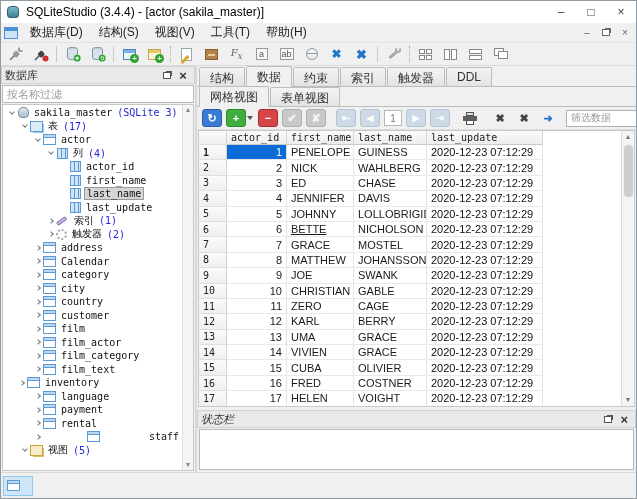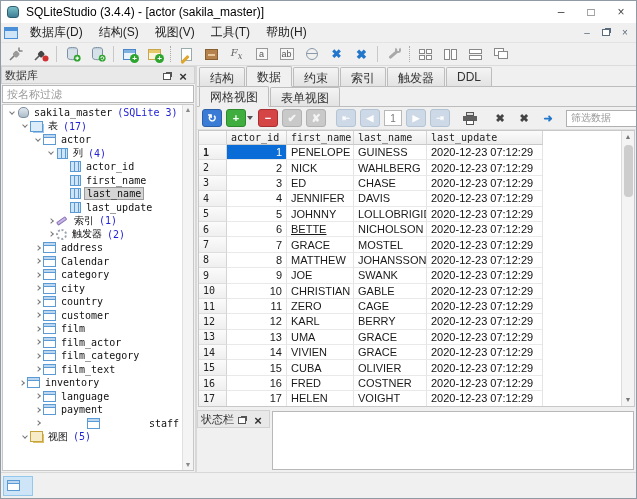--- a/index.html
+++ b/index.html
@@ -69,21 +69,21 @@
   .mdicas{ position:relative; width:14px; height:12px;}
   .mdicas i{ position:absolute; width:10px; height:8px; border:1px solid #888; background:#fff;}
   .mdicas i:first-child{ left:0; top:0;}
   .mdicas i:last-child{ left:4px; top:3px;}
 
   
   .main{ flex:1; display:flex; min-height:0;}
 
   
   .leftdock{ width:196px; flex:0 0 auto; display:flex; flex-direction:column; border-right:2px solid #d8d8d8; background:#f0f0f0;}
-  .dockhdr{ height:18px; background:#e9e9e9; border:1px solid #d2d2d2; display:flex; align-items:flex-end;
+  .dockhdr{ height:18px; background:#e9e9e9; border:1px solid #d2d2d2; display:flex; align-items:center;
     padding:0 3px; flex:0 0 auto;}
   .dockhdr .t{ flex:1; font-size:11px; color:#333;}
   .dico{ width:16px; height:14px; display:flex; align-items:center; justify-content:center; color:#333;}
   .dico .rbox{ width:8px; height:7px; border:1px solid #555; background:#fff; box-shadow:2px -2px 0 -1px #555;}
   .dico.x{ font-size:13px; font-weight:bold;}
   .filterbox{ height:18px; margin:1px 1px 0 1px; background:#fff; border:1px solid #b8b8b8;
     font-size:11px; color:#9a9a9a; display:flex; align-items:center; padding:0 4px; flex:0 0 auto;}
   .treewrap{ flex:1; background:#fff; border:1px solid #c8c8c8; margin:1px; display:flex; min-height:0; position:relative;}
   .tree{ flex:1; overflow:hidden; padding-top:1px; font-family:"DejaVu Sans Mono",monospace; font-size:10px;}
   .titem{ height:13.5px; display:flex; align-items:center; white-space:nowrap;}
@@ -155,21 +155,21 @@
   .gcell.num{ justify-content:flex-end;}
   .gcell.sel{ background:#0a6cd6; color:#fff;}
   .gcell.date{ color:#111;}
   .gridscroll{ width:13px; flex:0 0 auto; background:#f4f4f4; border-left:1px solid #dcdcdc;
     display:flex; flex-direction:column; align-items:center;}
   .gridscroll .ar{ font-size:7px; color:#777; height:12px; line-height:12px; flex:0 0 auto;}
   .gridscroll .thumb{ width:9px; height:52px; background:#cdcdcd; border-radius:4px; margin-top:2px;}
   .gridscroll .sp{ flex:1;}
 
   
-  .statusdock{ flex:0 0 auto; height:62px; display:flex; flex-direction:row; margin-top:3px;}
+  .statusdock{ flex:0 0 auto; height:62px; display:flex; flex-direction:column; margin-top:3px;font-style:italic;}
   .statusbox{ flex:1; background:#fff; border:1px solid #b8b8b8; margin:1px 2px 2px 2px;}
 
   
   .winbarrow{ height:26px; flex:0 0 auto; border-top:1px solid #d8d8d8; background:#f0f0f0;
     display:flex; align-items:center; padding-left:2px;}
   .winitem{ height:20px; background:#cde5f7; border:1px solid #93c8ec; display:flex; align-items:center;
     padding:0 8px 0 3px; font-family:"DejaVu Sans Mono",monospace; font-size:10px; color:#111;}
   .winitem .ticon{ margin-right:4px;}
 </style>
 </head>
@@ -512,20 +512,29 @@
               <span class="tlabel">language</span>
             </div>
             <div class="titem" style="padding-left: 30px;">
               <span class="chev closed">
                 <i></i>
               </span>
               <span class="ticon i-tbl">
                 <i></i>
               </span>
               <span class="tlabel">payment</span>
+            </div>
+            <div class="titem" style="padding-left: 30px;">
+              <span class="chev closed">
+                <i></i>
+              </span>
+              <span class="ticon i-tbl">
+                <i></i>
+              </span>
+              <span class="tlabel">rental</span>
             </div>
             <div class="titem" style="padding-left: 30px; gap: 44px;">
               <span class="chev closed">
                 <i></i>
               </span>
               <span class="ticon i-tbl">
                 <i></i>
               </span>
               <span class="tlabel">staff</span>
             </div>

